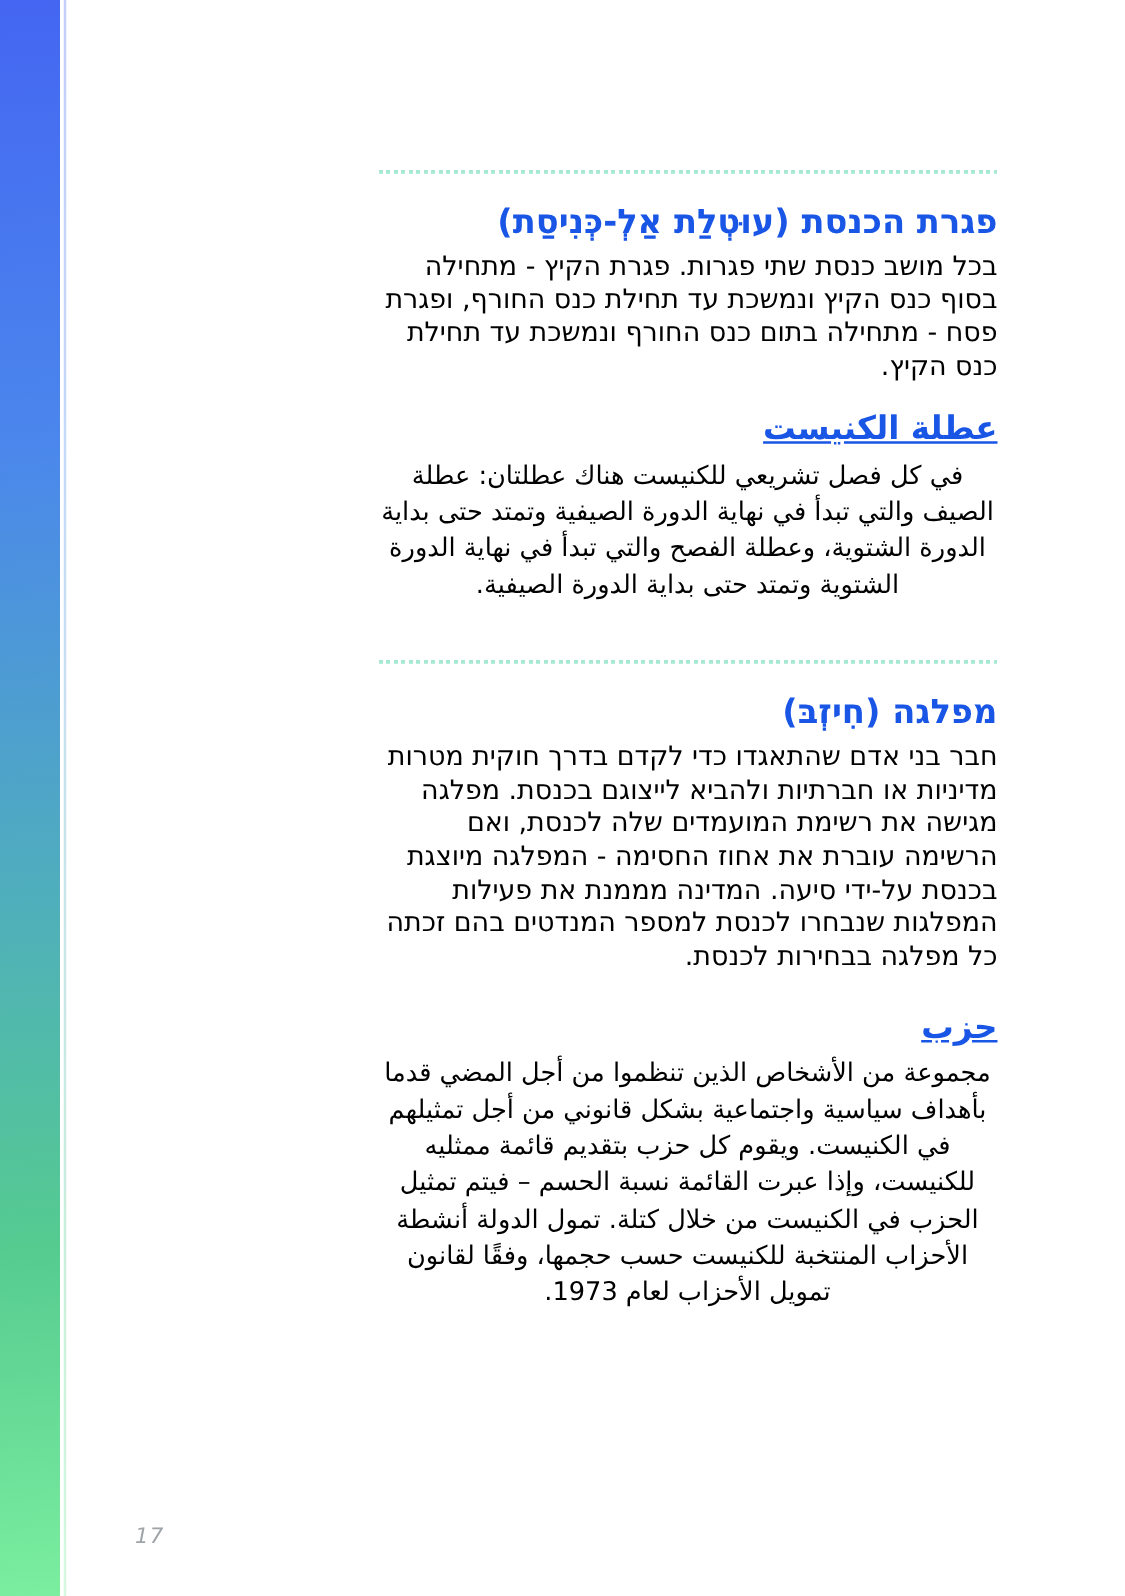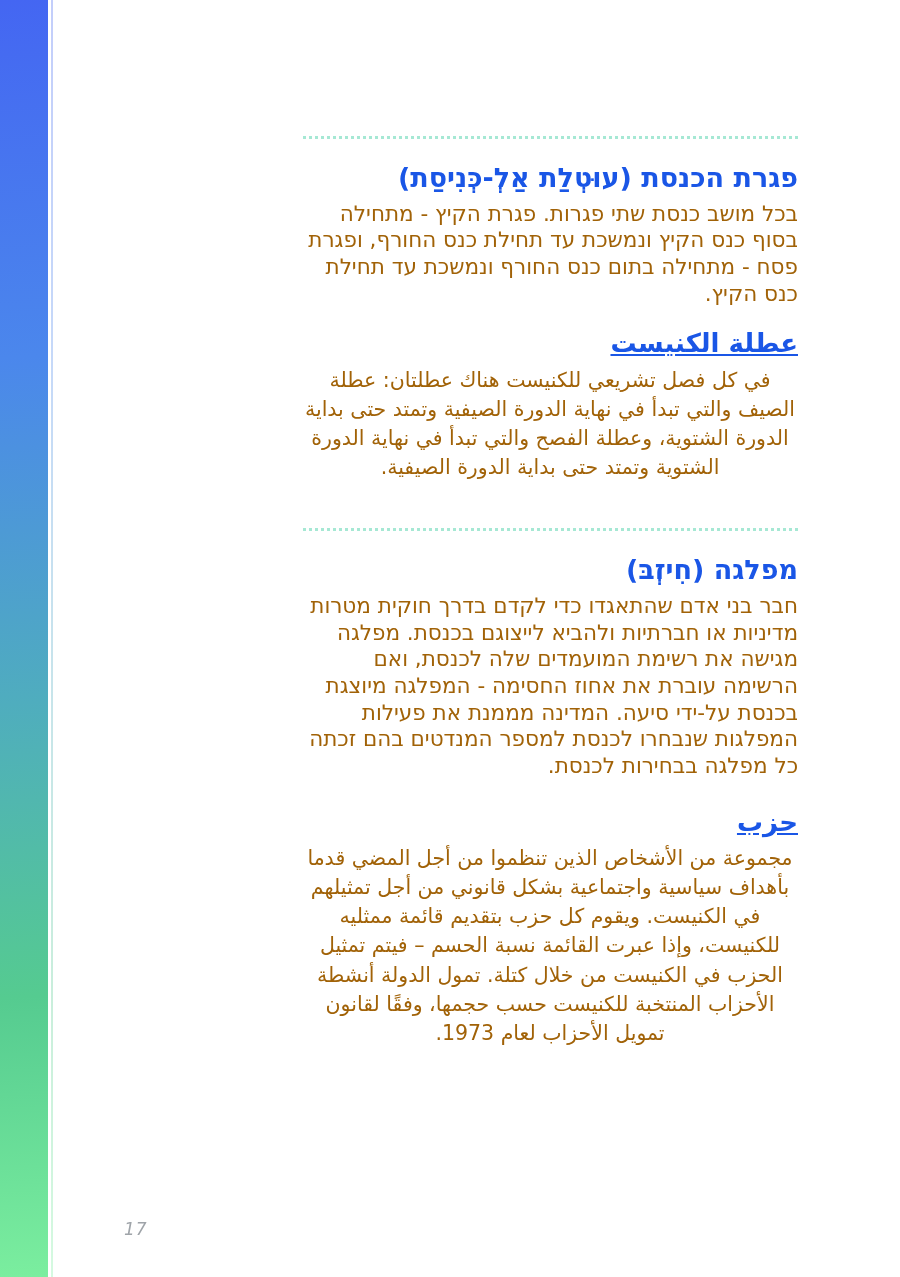--- a/index.html
+++ b/index.html
@@ -27,42 +27,42 @@
     position:absolute; top:136px; right:102px; width:496px;
     direction:rtl; text-align:right;
   }
   .dotted-divider {
     height:3px; width:100%;
     background-image:repeating-linear-gradient(to left,
       #a6e8d4 0 3px, rgba(255,255,255,0) 3px 6px);
   }
   .dotted-divider.mid { margin-top:46px; }
   h2 { margin:0; padding:0; font-weight:bold; color:#1a56e6; }
-  p  { margin:0; padding:0; color:#a16207; }
+  p  { margin:0; padding:0; color:#000000; }
   .he-heading {
     font-size:27px; line-height:1.25;
     margin:22px 0 6px 0;
   }
   .he-body {
     font-size:21.5px; line-height:1.24;
     margin-top:4px;
   }
   .ar-heading {
     font-size:26px; line-height:1.25;
     margin:20px 0 4px 0;
     text-decoration:underline;
   }
   .ar-body {
     font-size:20.5px; line-height:1.42;
     margin-top:6px;
     text-align:center;
   }
   .ar-heading.second { margin-top:26px; }
   .page-number {
-    position:absolute; left:124px; top:1219px;
+    position:absolute; left:108px; top:1219px;
     font-size:17px; font-style:italic;
     color:#9fa4a9; letter-spacing:1px;
   }
 </style>
 </head>
 <body>
 
 <div class="gradient-sidebar"></div>
 <div class="sidebar-accent-line"></div>
 

